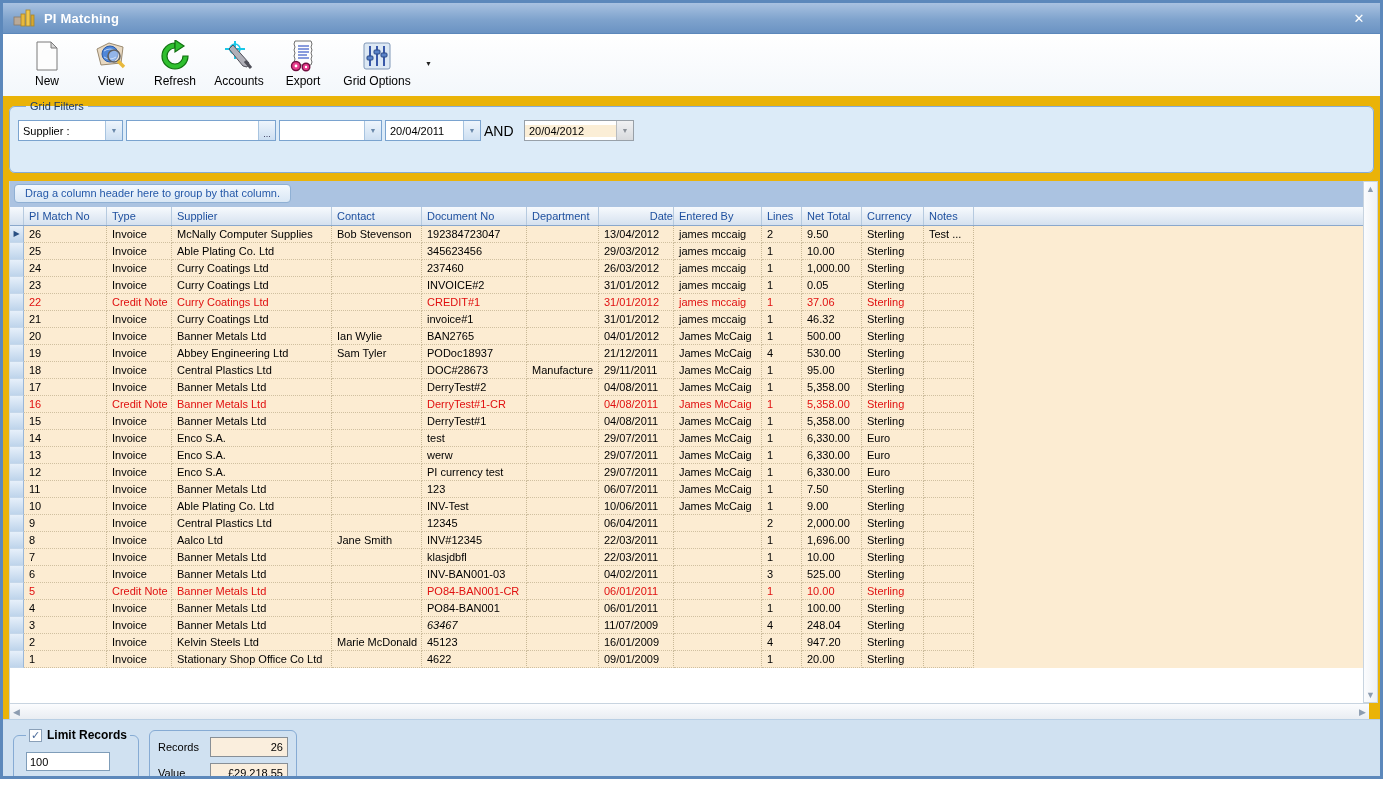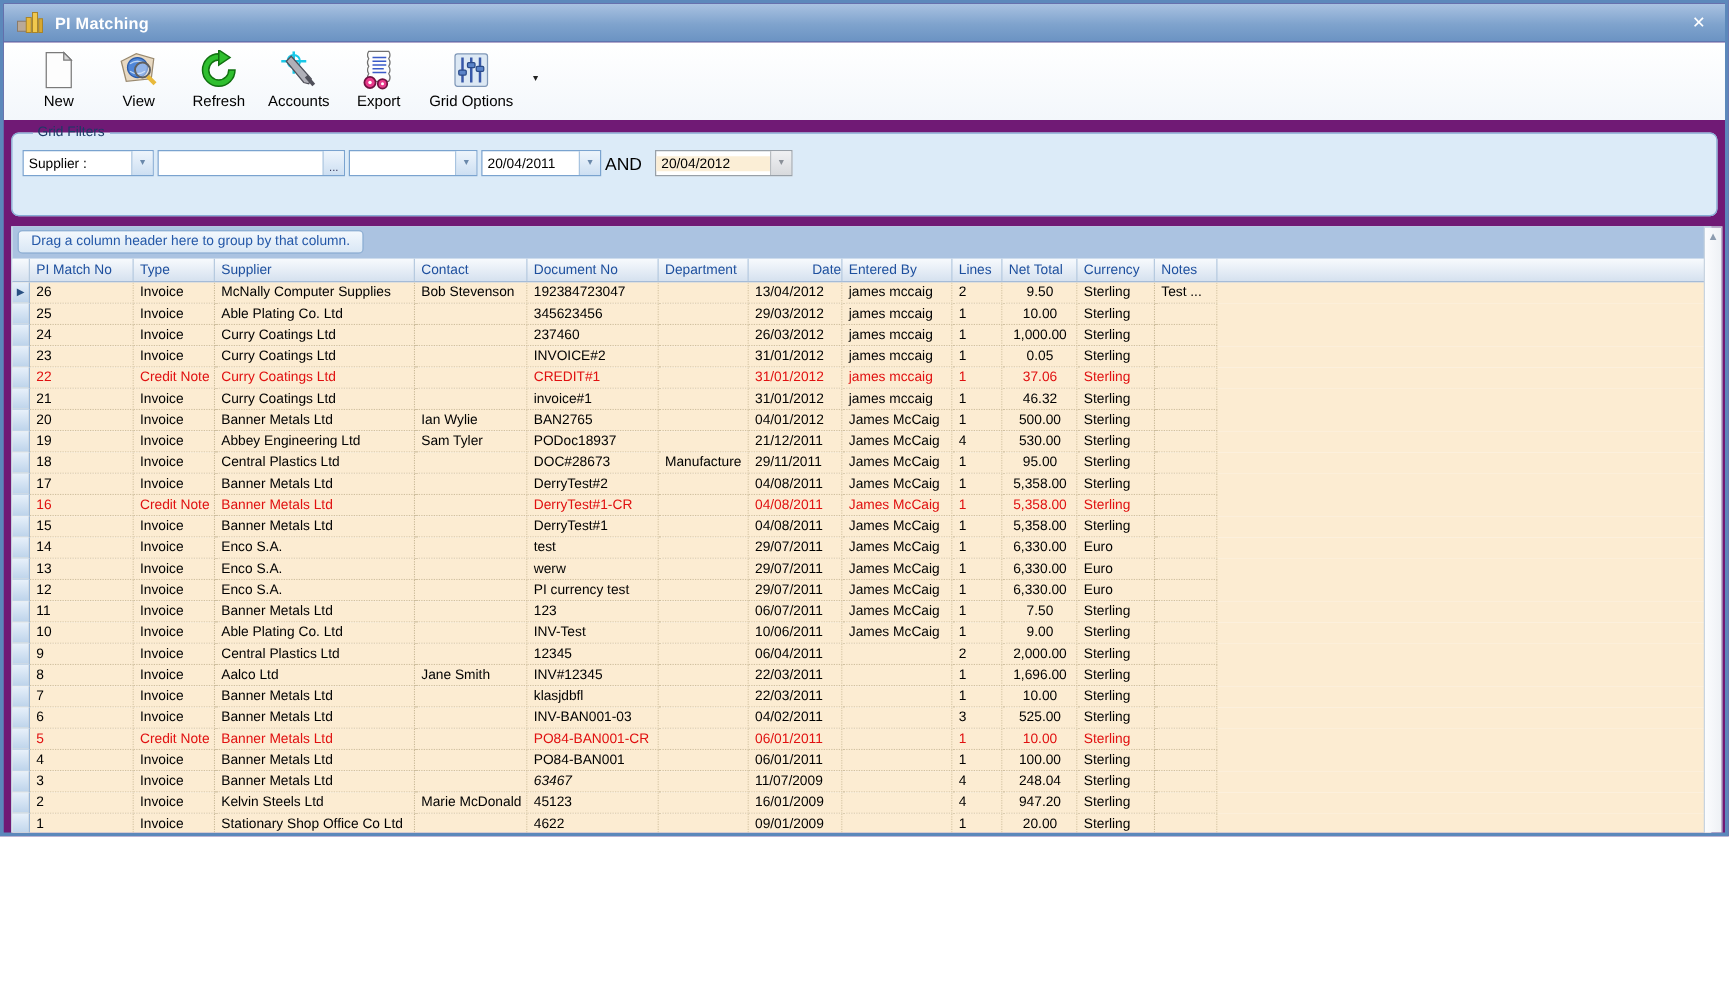--- a/index.html
+++ b/index.html
@@ -1,19 +1,19 @@
 <!DOCTYPE html>
 <html><head>
 <meta charset="utf-8">
 <style>
   * { margin:0; padding:0; box-sizing:border-box; }
   html,body { width:1383px; height:799px; }
   body { font-family:"Liberation Sans","DejaVu Sans",sans-serif; font-size:11px; color:#000; }
 
-  .window { position:relative; width:1383px; height:669px; border:3px solid #5c88bb; background:#701a75; overflow:hidden; }
+  .window { position:relative; width:1383px; height:779px; border:3px solid #5c88bb; background:#eab308; overflow:hidden; }
 
   
   .titlebar { position:absolute; left:0; top:0; right:0; height:31px;
     background:linear-gradient(#a9c2e1,#7fa3cd 55%,#6b93c3); display:flex; align-items:center; padding:0 10px;
     border-bottom:1px solid #5c88bb; }
   .title-icon { width:22px; height:20px; margin-right:9px; }
   .title-text { color:#fff; font-weight:bold; font-size:13px; letter-spacing:.2px; }
   .close-btn { margin-left:auto; color:#fff; font-size:13px; font-weight:bold; width:22px; text-align:center; cursor:default; }
 
   
@@ -52,21 +52,21 @@
   .hcell { border-right:1px solid #b6cadf; color:#1d4f9e; padding:0 0 0 5px; line-height:18px;
     white-space:nowrap; overflow:hidden; flex-shrink:0; }
   .hcell.ind { width:14px; padding:0; }
   .grid-body { }
   .grow { display:flex; height:17px; background:#fcecd2; }
   .icell { width:14px; flex-shrink:0; background:linear-gradient(#e7f0fa,#bed4eb); border-right:1px solid #9ab7d8;
     border-bottom:1px solid #c5d7ea; display:flex; align-items:center; justify-content:center; }
   .icell .arrow { color:#284f82; font-size:8px; line-height:8px; }
   .gcell { border-right:1px dotted #c8b896; border-bottom:1px dotted #d0c0a0; padding:0 4px 0 5px; line-height:16px;
     white-space:nowrap; overflow:hidden; flex-shrink:0; }
-  .gcell.num { text-align:center; }
+  .gcell.num { text-align:left; }
   .grow.red .gcell { color:#e01010; }
   .grid-filler { flex:1; background:#fff; }
   .hscroll { height:16px; border-top:1px solid #c8d4e0; background:linear-gradient(#fbfcfe,#e9edf2);
     display:flex; align-items:center; justify-content:space-between; padding:0 3px; }
   .scroll-arrow { color:#8c9cb0; font-size:9px; }
   .vscroll { position:absolute; right:2px; top:178px; width:15px; height:522px; border:1px solid #c8d4e0;
     background:linear-gradient(90deg,#fbfcfe,#eef1f5); display:flex; flex-direction:column; align-items:center; justify-content:space-between; padding:2px 0; }
 
   
   .footer { position:absolute; left:0; right:0; top:716px; bottom:0; background:#d0e1f1; border-top:1px solid #b9cfe4; }

